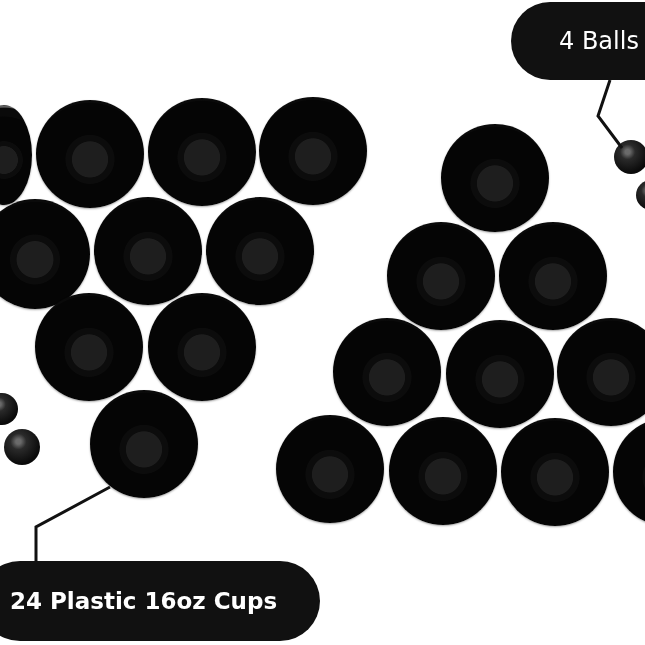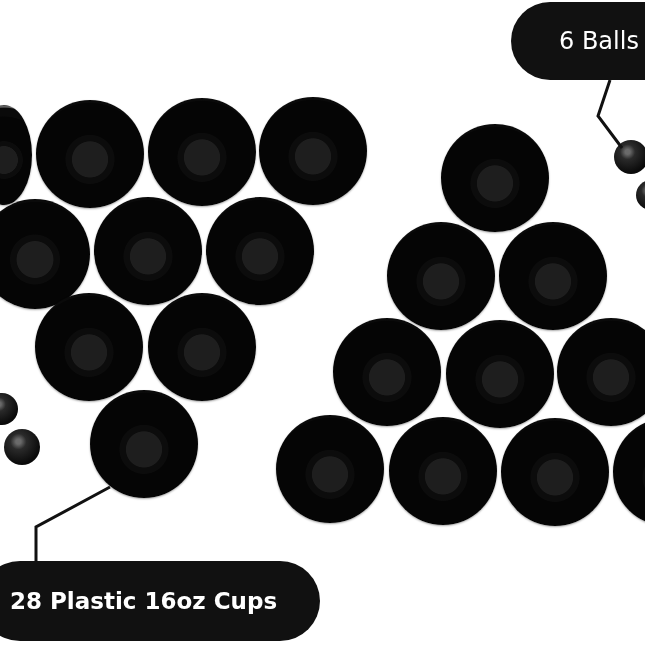--- a/index.html
+++ b/index.html
@@ -45,18 +45,18 @@
   <div class="ball" style="left:4px;top:429px;width:36px;height:36px;"></div>
   <div class="ball" style="left:614px;top:140px;width:34px;height:34px;"></div>
   <div class="ball" style="left:636px;top:180px;width:30px;height:30px;"></div>
 
   <svg class="lines" width="645" height="645">
     <polyline points="110,487 36,527 36,562" fill="none" stroke="#111" stroke-width="3"></polyline>
     <polyline points="610,80 598,116 622,148" fill="none" stroke="#111" stroke-width="3"></polyline>
   </svg>
 
   <div class="label cups">
-    <span>28 Plastic 16oz Cups</span>
+    <span>24 Plastic 16oz Cups</span>
   </div>
   <div class="label balls">
-    <span>6 Balls</span>
+    <span>4 Balls</span>
   </div>
 </div>
 
 </body></html>

